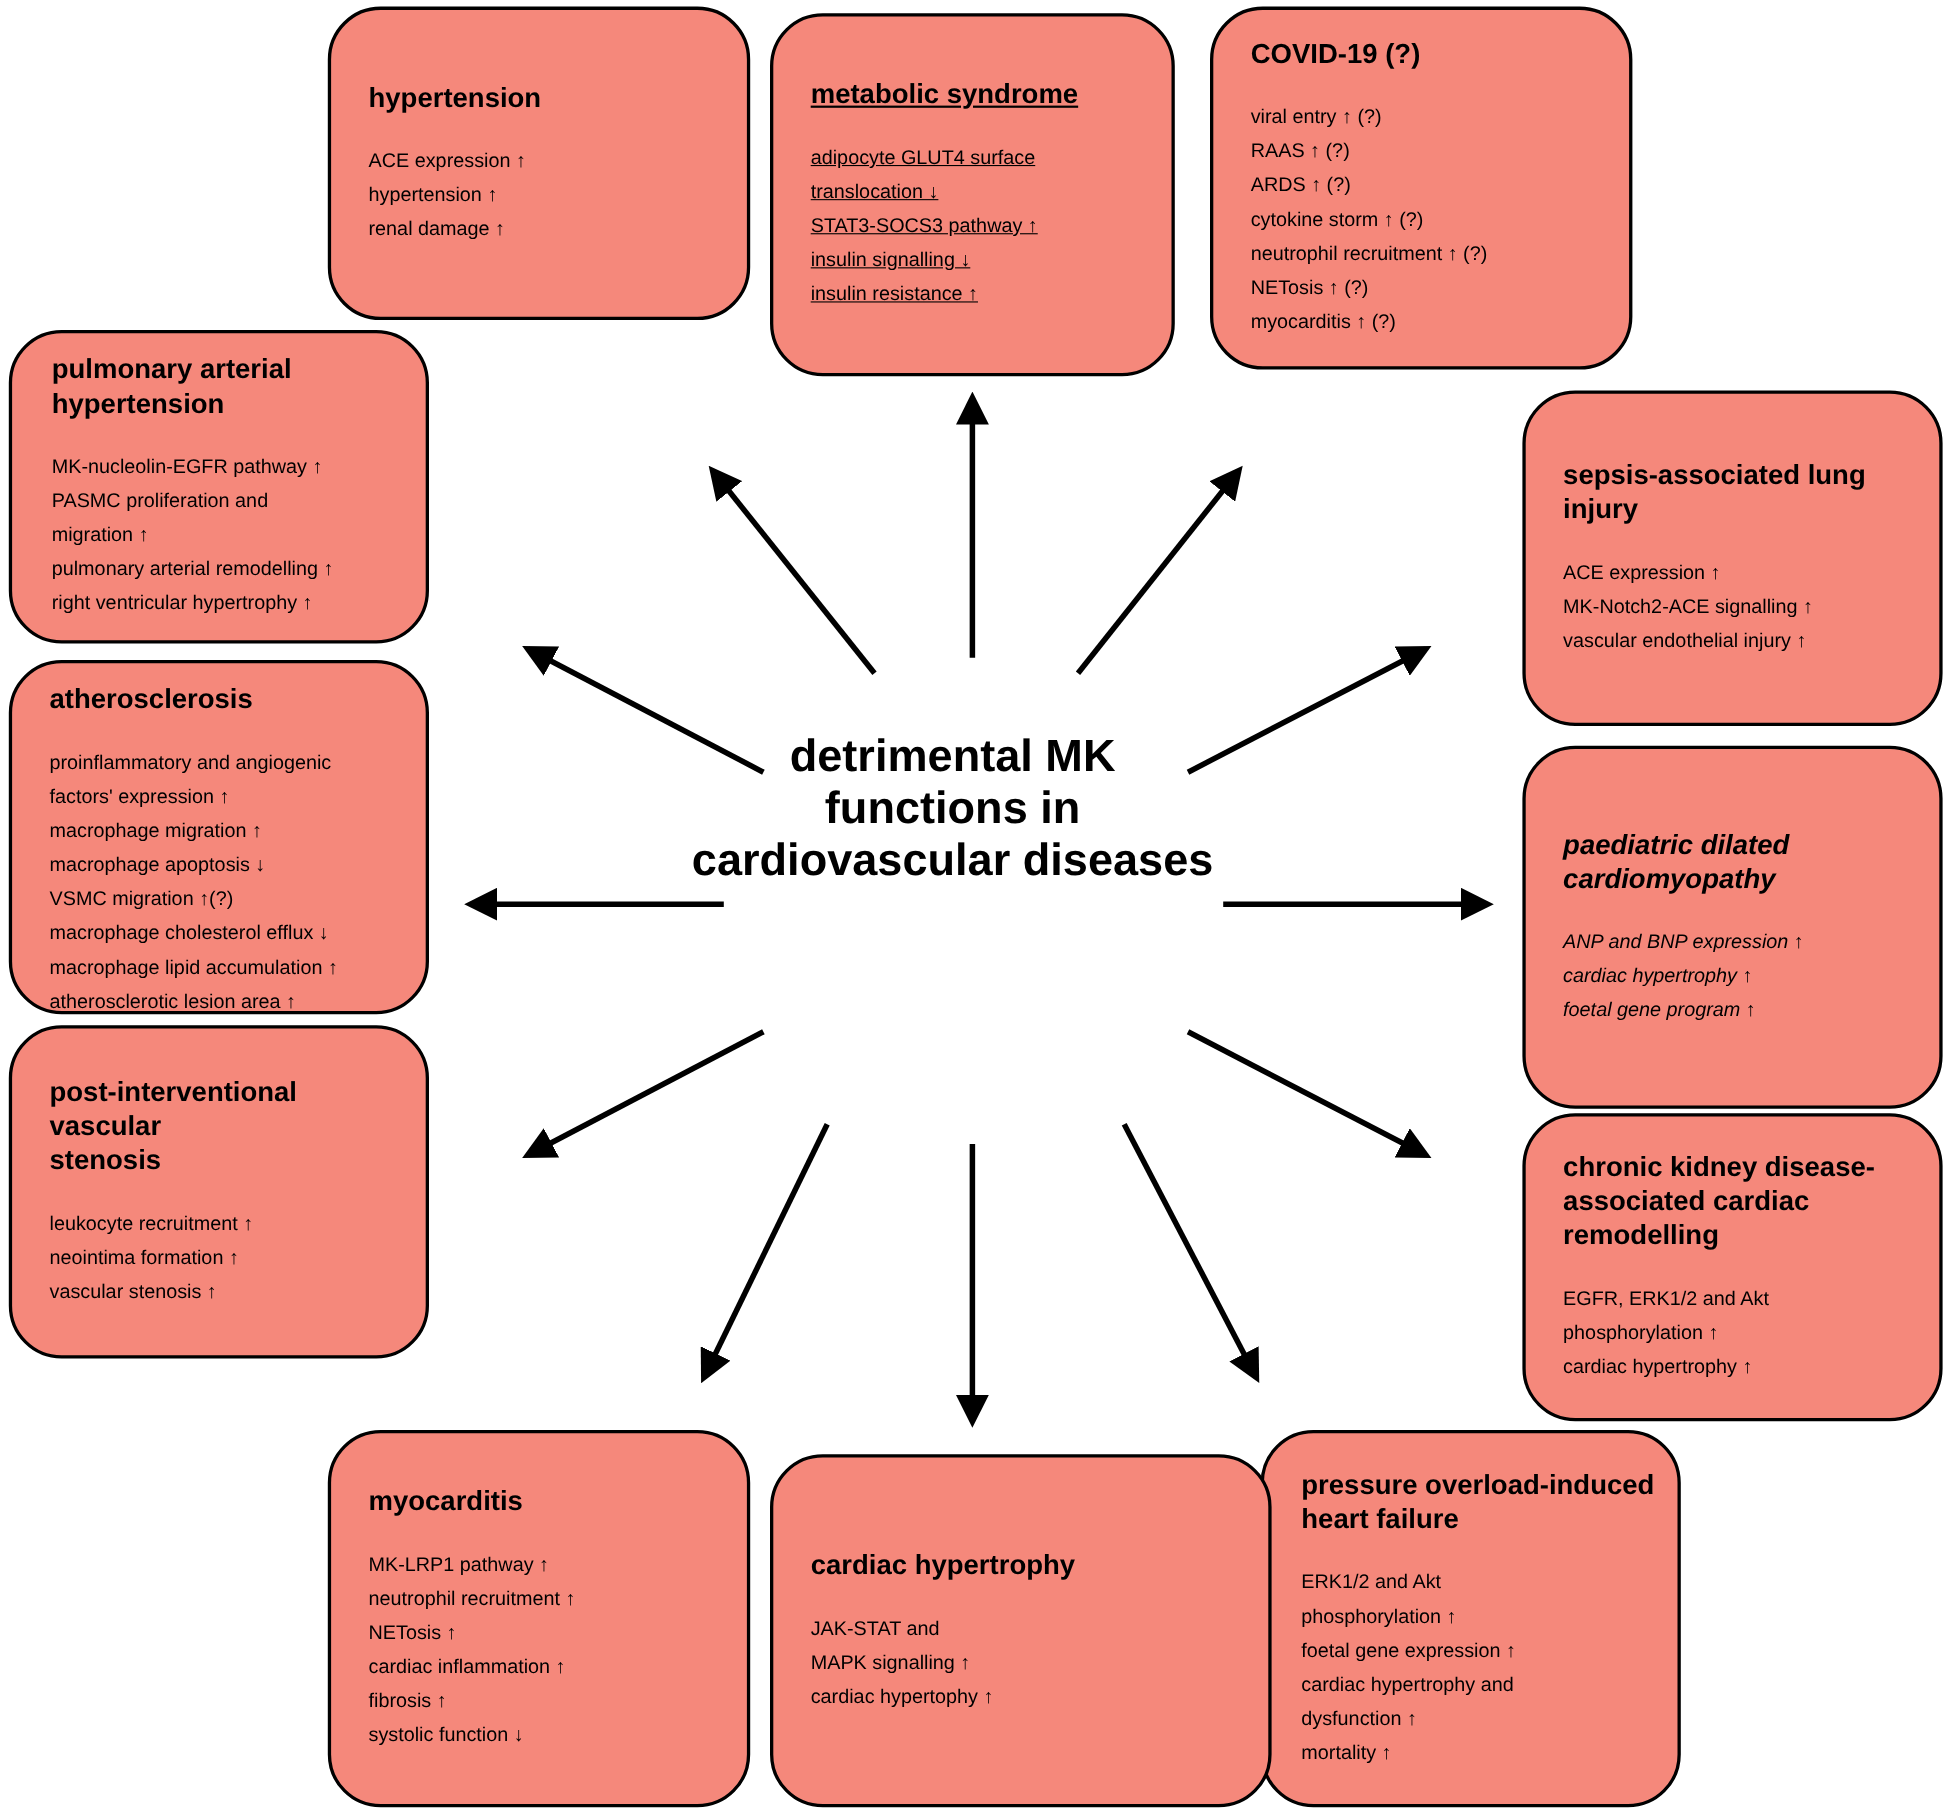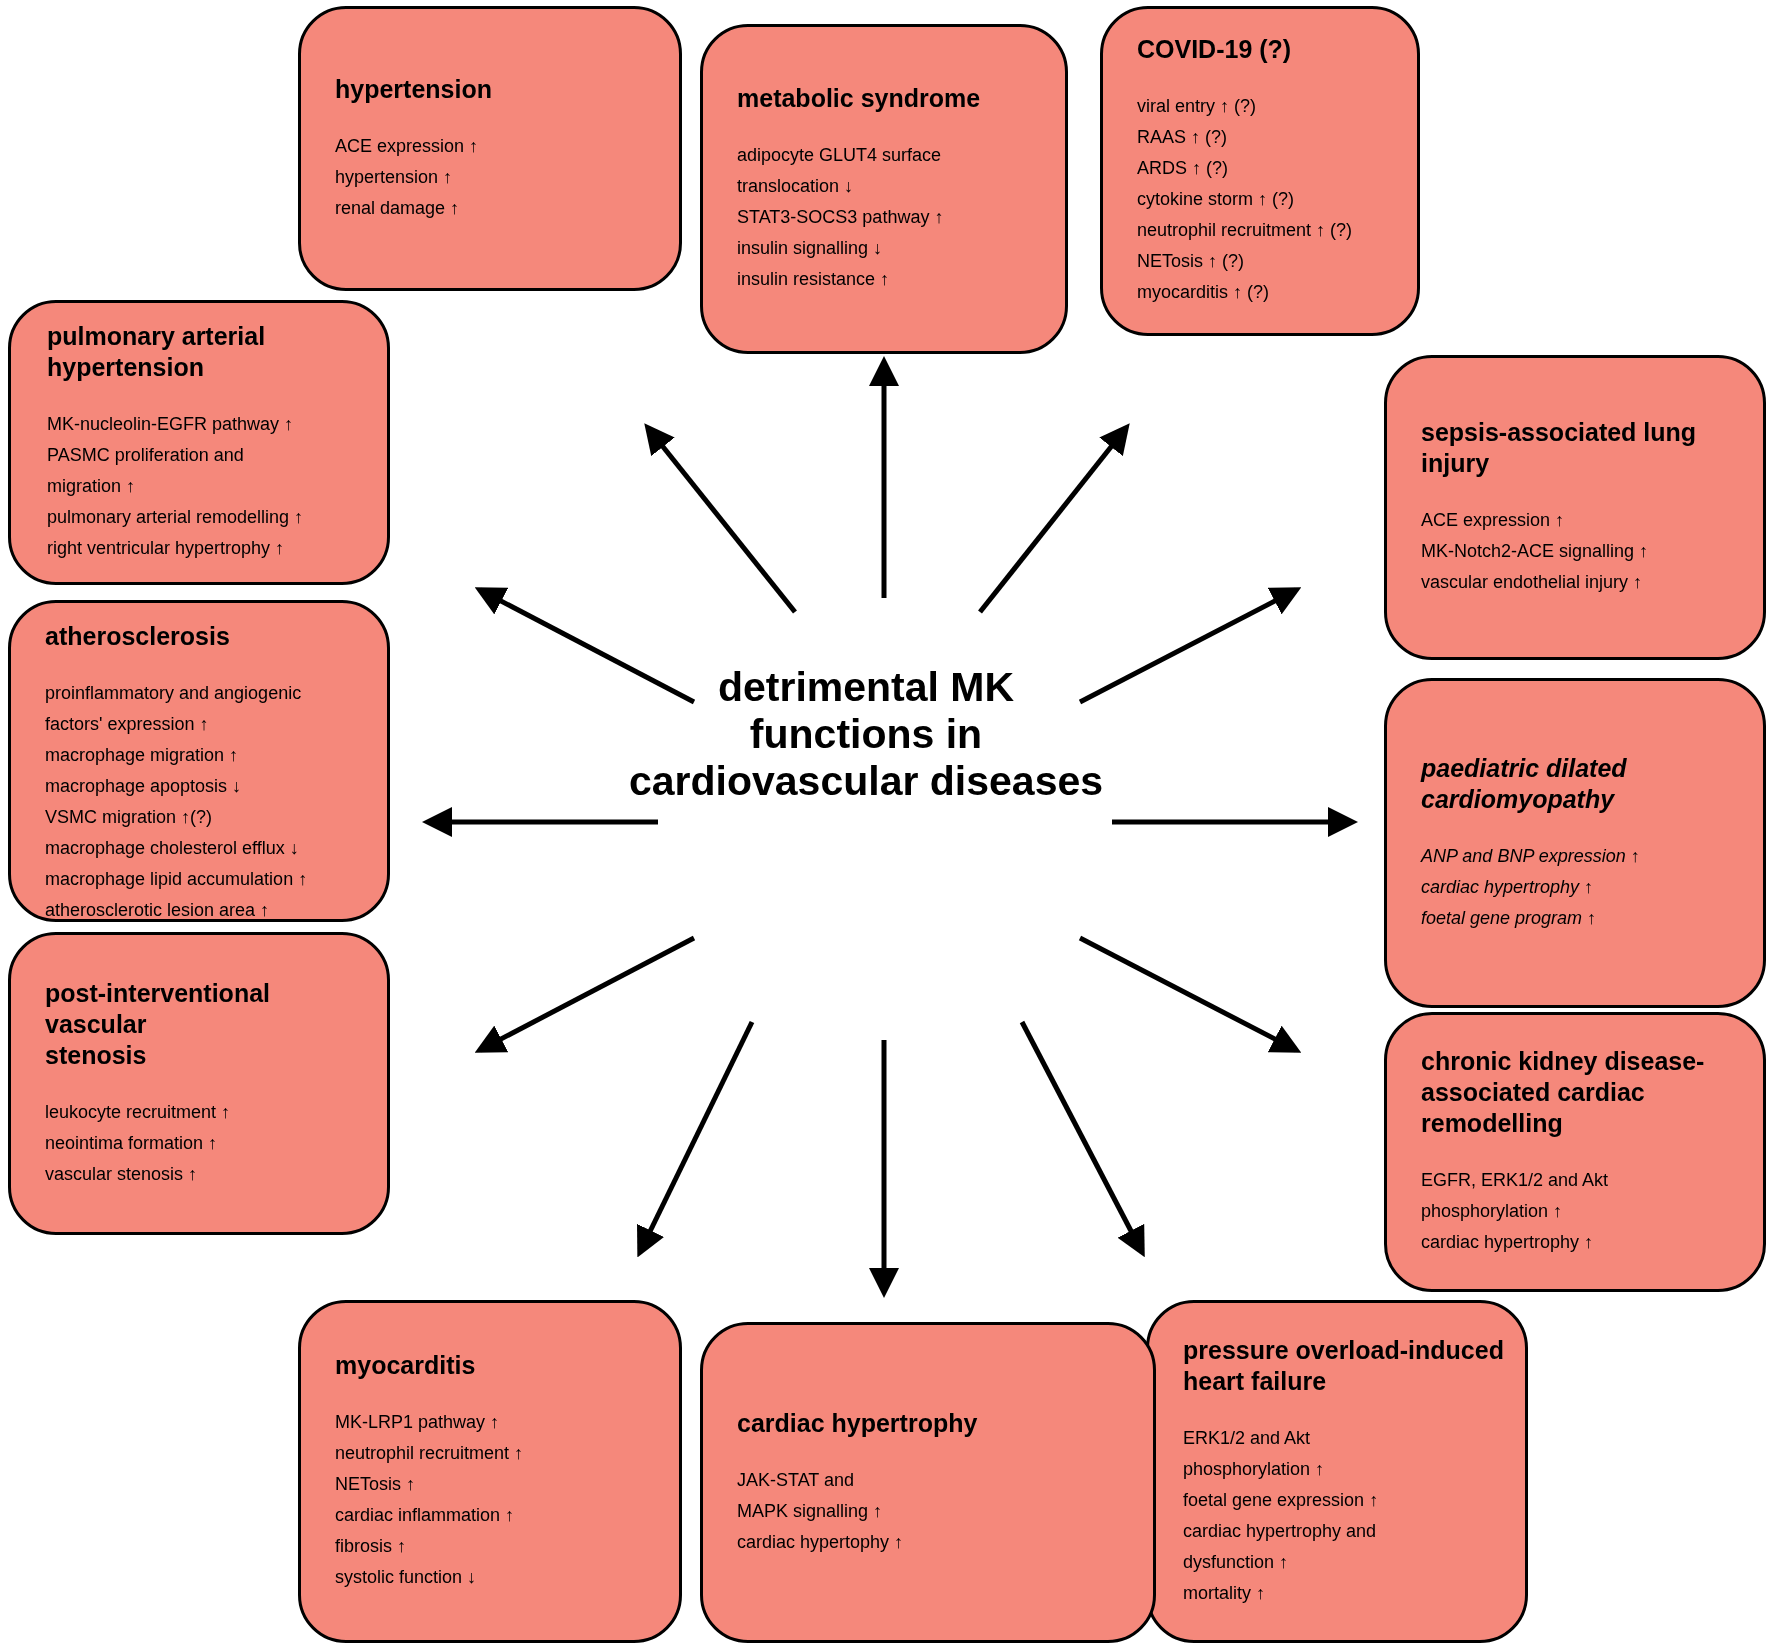--- a/index.html
+++ b/index.html
@@ -54,22 +54,22 @@
   }
   .box-lines {
     font-size: 18px;
     line-height: 31px;
   }
   .box-line {
     white-space: nowrap;
   }
   
   .pos-hypertension        { left: 298px;  top: 6px;    width: 384px; height: 285px; }
-  .pos-metabolic-syndrome  { left: 700px;  top: 24px;    width: 368px; height: 330px; }
-  .pos-covid-19            { left: 1100px; top: 6px;    width: 320px; height: 330px; }
+  .pos-metabolic-syndrome  { left: 700px;  top: 12px;    width: 368px; height: 330px; text-decoration: underline; }
+  .pos-covid-19            { left: 1100px; top: 6px;    width: 384px; height: 330px; }
   .pos-sepsis              { left: 1384px; top: 355px;  width: 382px; height: 305px; }
   .pos-paediatric          { left: 1384px; top: 678px;  width: 382px; height: 330px; font-style: italic; }
   .pos-ckd                 { left: 1384px; top: 1012px; width: 382px; height: 280px; }
   .pos-pressure-overload   { left: 1106px; top: 1300px; width: 382px; height: 343px; margin-left: 40px; }
   .pos-cardiac-hypertrophy { left: 700px;  top: 1322px; width: 456px; height: 321px; }
   .pos-myocarditis         { left: 298px;  top: 1300px; width: 384px; height: 343px; }
   .pos-post-interventional { left: 8px;    top: 932px;  width: 382px; height: 303px; }
   .pos-atherosclerosis     { left: 8px;    top: 600px;  width: 382px; height: 322px; justify-content: space-between; }
   .pos-pulmonary           { left: 8px;    top: 300px;  width: 382px; height: 285px; padding-left: 36px; }
 </style>

